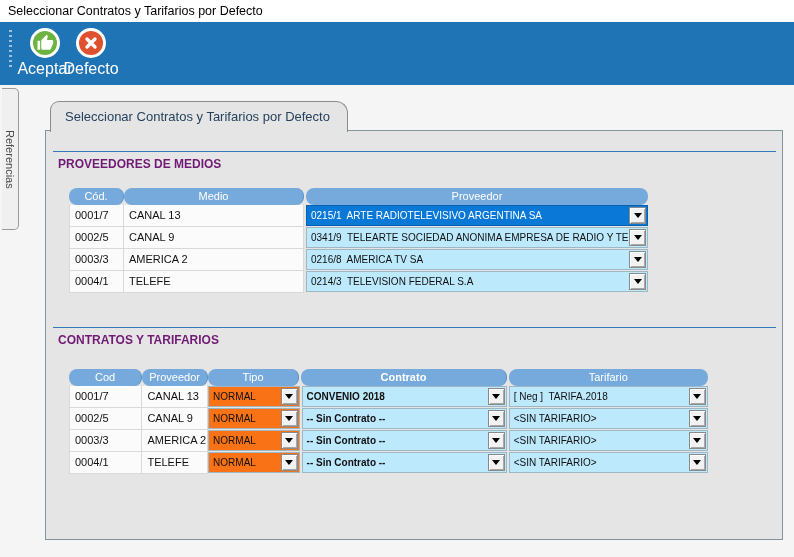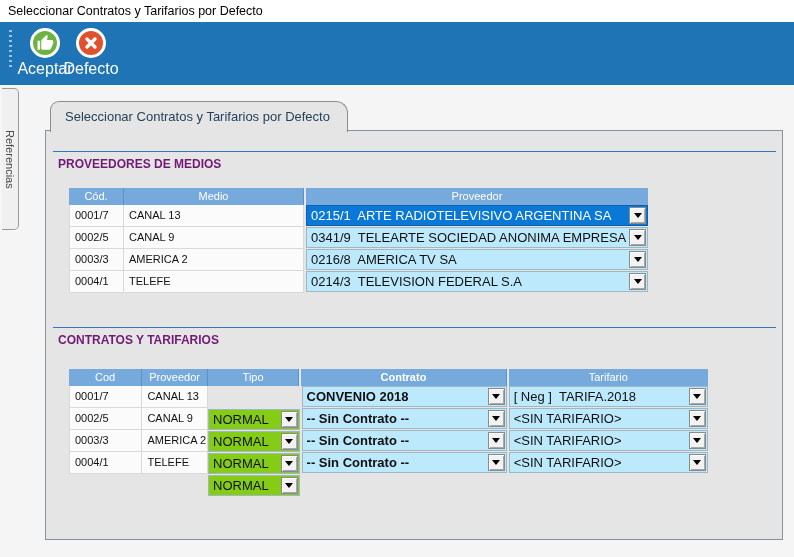--- a/index.html
+++ b/index.html
@@ -32,35 +32,35 @@
 
   .panel { position:absolute; left:45px; top:130px; width:738px; height:410px;
            background:#e5e5e5; border:1px solid #85939c; z-index:1; }
 
   .hline { position:absolute; left:7px; width:723px; height:0; border-top:1px solid #3279BE; }
   .sec-title { position:absolute; left:12px; font-size:12px; font-weight:bold; color:#701a75; }
 
   .dtable { position:absolute; left:23px; }
   .t-header { display:flex; height:17px; }
   .hcell { background:#76AADC; color:#fff; font-size:11px; line-height:17px; text-align:center;
-           border-right:1px solid #5c92c6; overflow:hidden; }
+           border-right:1px solid #5c92c6; overflow:hidden;border-radius:8px; }
   .hcell:last-child { border-right:none; }
   .hgap { width:2px; background:transparent; }
 
   .trow { display:flex; height:22px; }
   .cell { background:#FBFBFB; border-right:1px solid #D9D9D9; border-bottom:1px solid #D9D9D9;
           font-size:11px; line-height:21px; padding-left:5px; color:#111;
           overflow:hidden; white-space:pre; }
   .cell-first { border-left:1px solid #D9D9D9; }
 
   .combo { display:flex; height:21px; background:#BDE9FC; border:1px solid #9FB6C3; align-items:center; cursor:pointer; }
-  .combo-white { background:#84cc16;margin-top:23px; }
+  .combo-white { background:#f97316; }
   .combo-sel { background:#0A78D7; border-color:#0a5fae; }
   .combo-sel .combo-text { color:#fff; }
-  .combo-text { flex:1; font-size:13px; line-height:19px; padding-left:4px; color:#101010;
+  .combo-text { flex:1; font-size:10px; line-height:19px; padding-left:4px; color:#101010;
                 white-space:pre; overflow:hidden; }
   .combo-btn { width:17px; height:17px; margin-right:1px; background:#f2f2f2; border:1px solid #8a8a8a;
                box-shadow:inset 1px 1px 0 #ffffff, inset -1px -1px 0 #a8a8a8;
                display:flex; align-items:center; justify-content:center; flex:0 0 auto; cursor:pointer; }
   .arrow { width:0; height:0; border-left:4px solid transparent; border-right:4px solid transparent;
            border-top:5px solid #000; }
 
   
   .w-c1 { width:55px; }  .w-m1 { width:180px; } .w-p1 { width:342px; }
   .w2-cod { width:76px; } .w2-prov { width:68px; } .w2-tipo { width:95px; }

